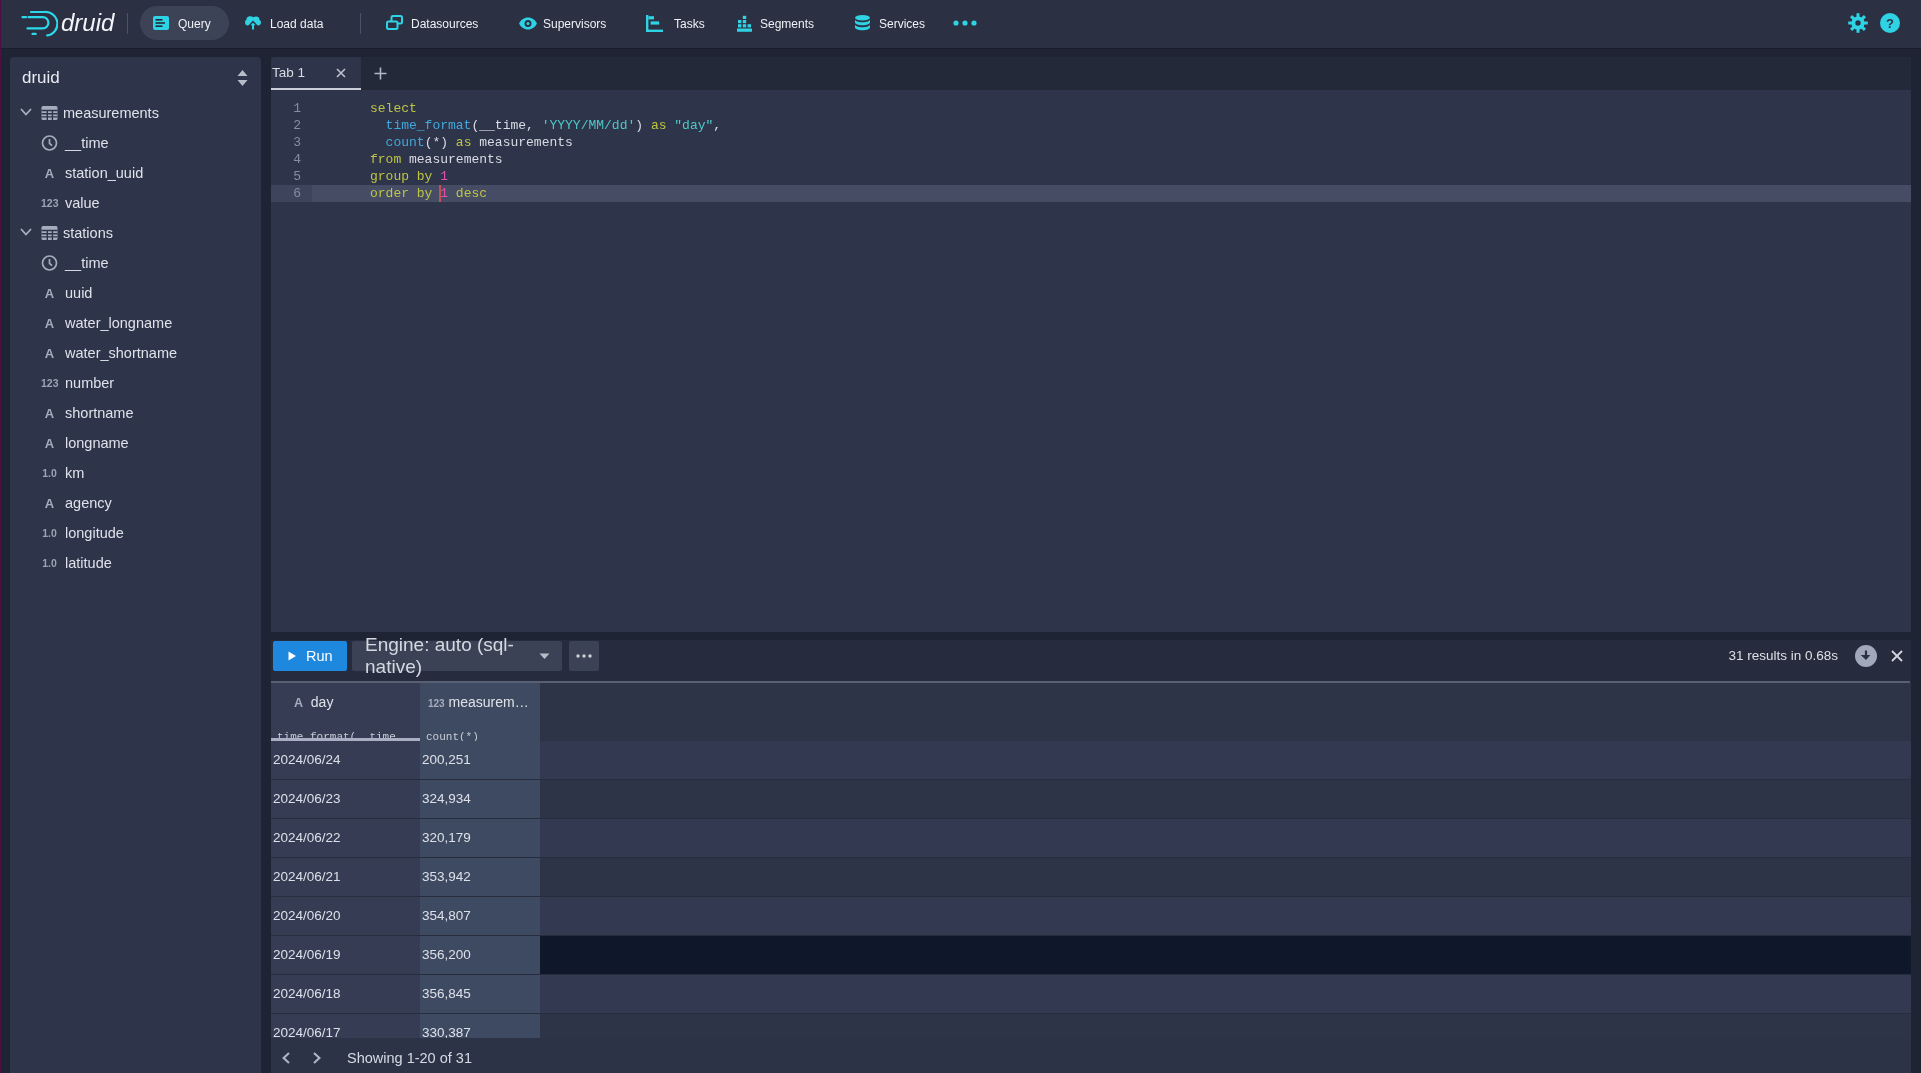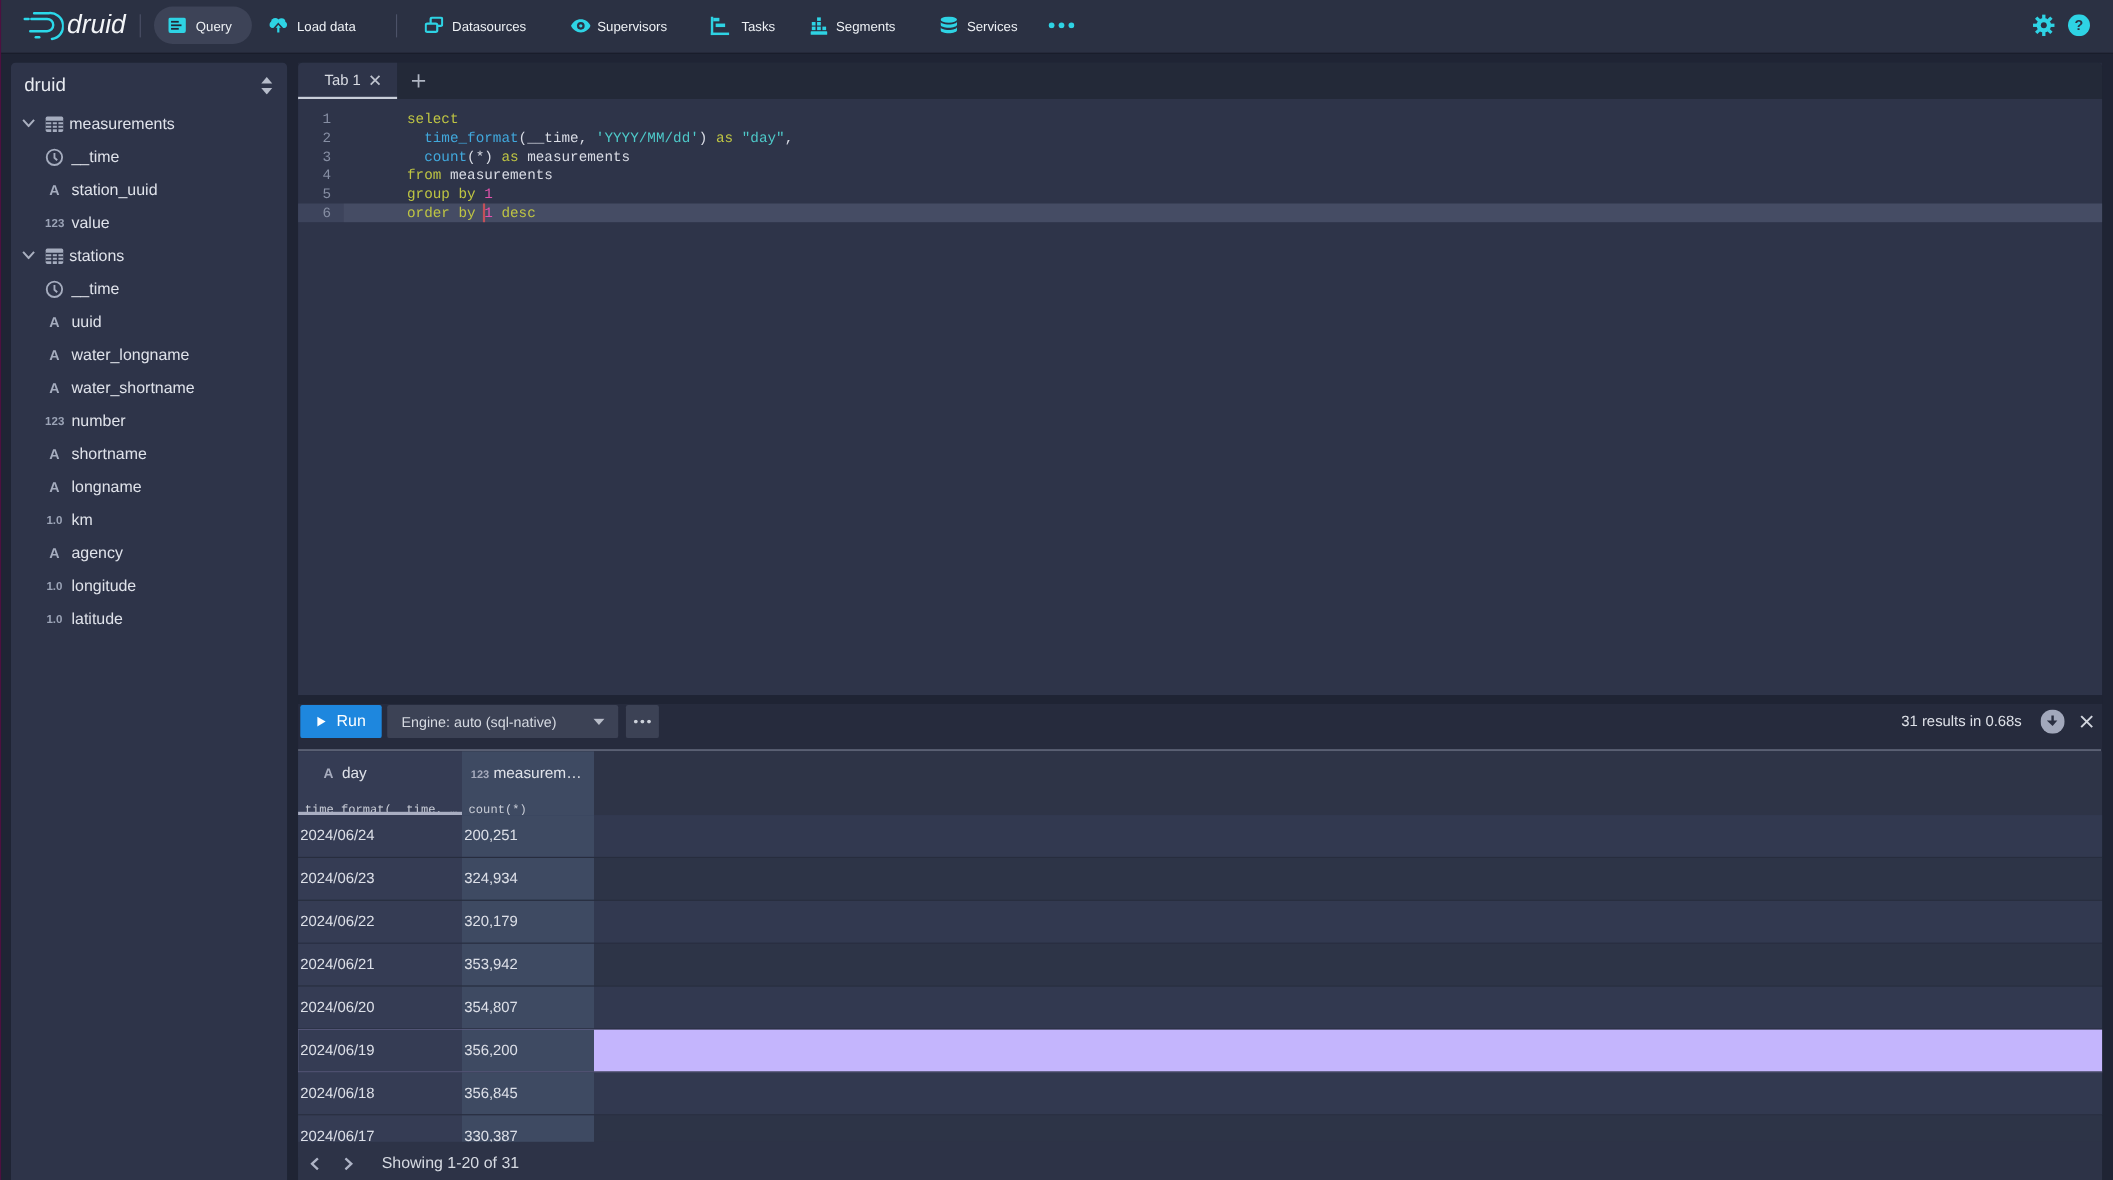--- a/index.html
+++ b/index.html
@@ -25,21 +25,21 @@
   #tab1 { position:absolute; left:0; top:0; width:90px; height:33px; background:#2e3449; color:#d9dce3; font-size:13.5px; border-radius:4px 0 0 0; }
   #tabline { position:absolute; left:0; top:31px; width:90px; height:3px; background:#c9ced9; }
   
   #editor { position:absolute; left:0; top:33px; width:1640px; height:542px; background:#2e3449; font-family:"Liberation Mono", monospace; font-size:13px; }
   .cline { position:absolute; left:51px; height:17px; line-height:17px; white-space:pre; color:#d9dce5;margin-left:48px; }
   .gnum { position:absolute; left:0; width:30px; height:17px; line-height:17px; text-align:right; color:#868ea3; }
   .kw { color:#bfc543; } .fn { color:#41a8dc; } .str { color:#4ec9c9; } .num { color:#e052ab; }
   
   #handle { position:absolute; left:0; top:575px; width:1640px; height:8px; background:#1f2434; }
   #runbar { position:absolute; left:0; top:583px; width:1640px; height:41px; }
-  .btn { position:absolute; top:1px; height:30px; background:#3c4255; border-radius:2px; color:#d5d9e1; font-size:13px; display:flex; align-items:center; }
+  .btn { position:absolute; top:1px; height:30px; background:#3c4255; border-radius:2px; color:#d5d9e1; font-size:19px; display:flex; align-items:center; }
   #runbtn { position:absolute; left:2px; top:1px; width:74px; height:30px; background:#1e87de; border-radius:2px; color:#fff; font-size:14.5px; display:flex; align-items:center; }
   #divline { position:absolute; left:0; top:624px; width:1639px; height:2px; background:#5a6073; }
   
   #results { position:absolute; left:0; top:626px; width:1640px; height:355px; background:#2e3447; }
   .row { position:absolute; left:0; width:1640px; height:39px; }
   .c1 { position:absolute; left:0; width:149px; height:38px; background:#353c54; color:#dde0e8; font-size:13.5px; line-height:38px; padding-left:2px; }
   .c2 { position:absolute; left:149px; width:120px; height:38px; background:#3e4a62; color:#dde0e8; font-size:13.5px; line-height:38px; padding-left:2px; }
   
   #pfooter { position:absolute; left:0; top:981px; width:1640px; height:35px; background:#2d3347; color:#d6dae2;padding-left:40px; }
 </style>
@@ -251,21 +251,21 @@
       <div class="srow" style="top:491px;">
         <div class="stag">1.0</div>
         <span class="lbl2">latitude</span>
       </div>
     </div>
 </div>
 
 <div class="abs" id="main">
   <div id="tabbar">
     <div id="tab1">
-        <span style="position:absolute;left:24px;top:8px;">Tab 1</span>
+        <span style="position:absolute;left:1px;top:8px;">Tab 1</span>
       <svg style="position:absolute;left:64px;top:10px;" width="12" height="12" viewBox="0 0 12 12">
           <g stroke="#bdc2cd" stroke-width="1.6">
             <path d="M2 2 L10 10 M10 2 L2 10"></path>
           </g>
         </svg>
     </div>
     <div id="tabline"></div>
     <svg style="position:absolute;left:103px;top:10px;" width="13" height="13" viewBox="0 0 13 13">
         <g stroke="#b0b6c3" stroke-width="1.6">
           <path d="M6.5 0.5 V12.5 M0.5 6.5 H12.5"></path>
@@ -358,21 +358,21 @@
       <div class="row" style="top:175px;background:#2d3447;">
     <div class="c1">2024/06/21</div>
     <div class="c2">353,942</div>
     <div style="position:absolute;left:0;top:38px;width:1640px;height:1px;background:#272d3e;"></div>
   </div>
       <div class="row" style="top:214px;background:#323950;">
     <div class="c1">2024/06/20</div>
     <div class="c2">354,807</div>
     <div style="position:absolute;left:0;top:38px;width:1640px;height:1px;background:#272d3e;"></div>
   </div>
-      <div class="row" style="top:253px;background:#c4b5fd;">
+      <div class="row" style="top:253px;background:#0f172a;">
     <div class="c1">2024/06/19</div>
     <div class="c2">356,200</div>
     <div style="position:absolute;left:0;top:38px;width:1640px;height:1px;background:#272d3e;"></div>
   </div>
       <div class="row" style="top:292px;background:#323950;">
     <div class="c1">2024/06/18</div>
     <div class="c2">356,845</div>
     <div style="position:absolute;left:0;top:38px;width:1640px;height:1px;background:#272d3e;"></div>
   </div>
       <div class="row" style="top:331px;background:#2d3447;">

